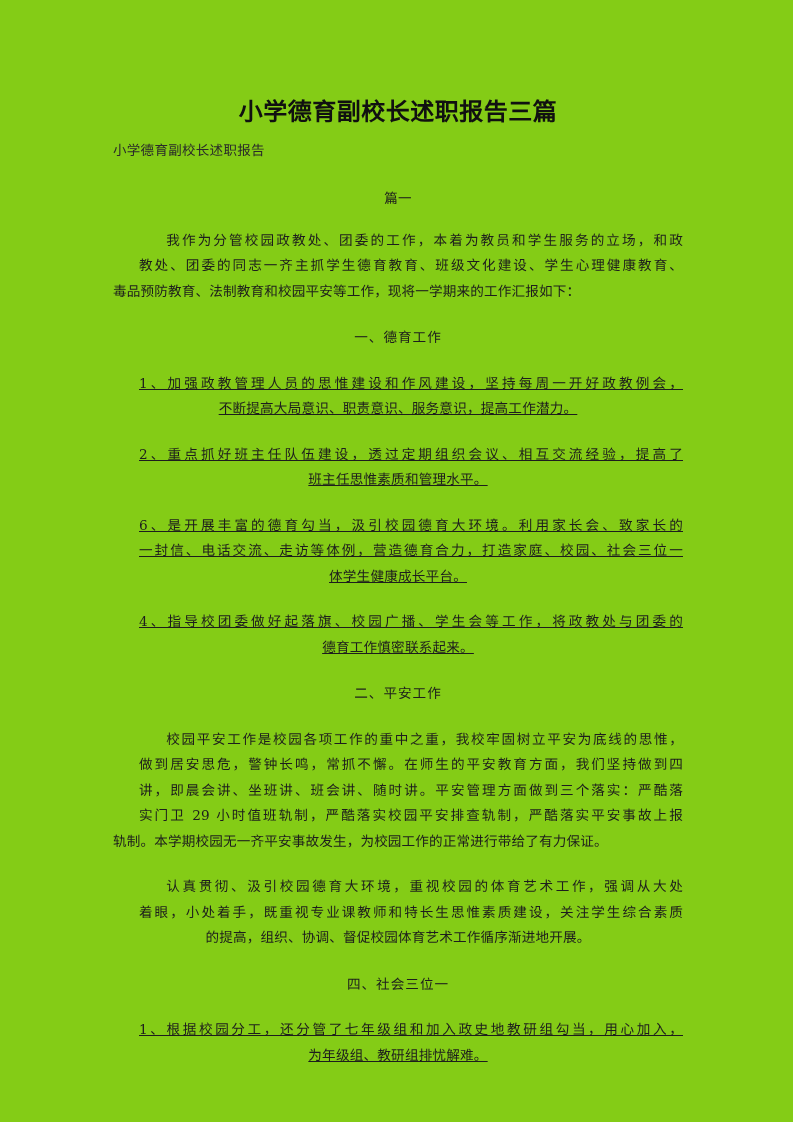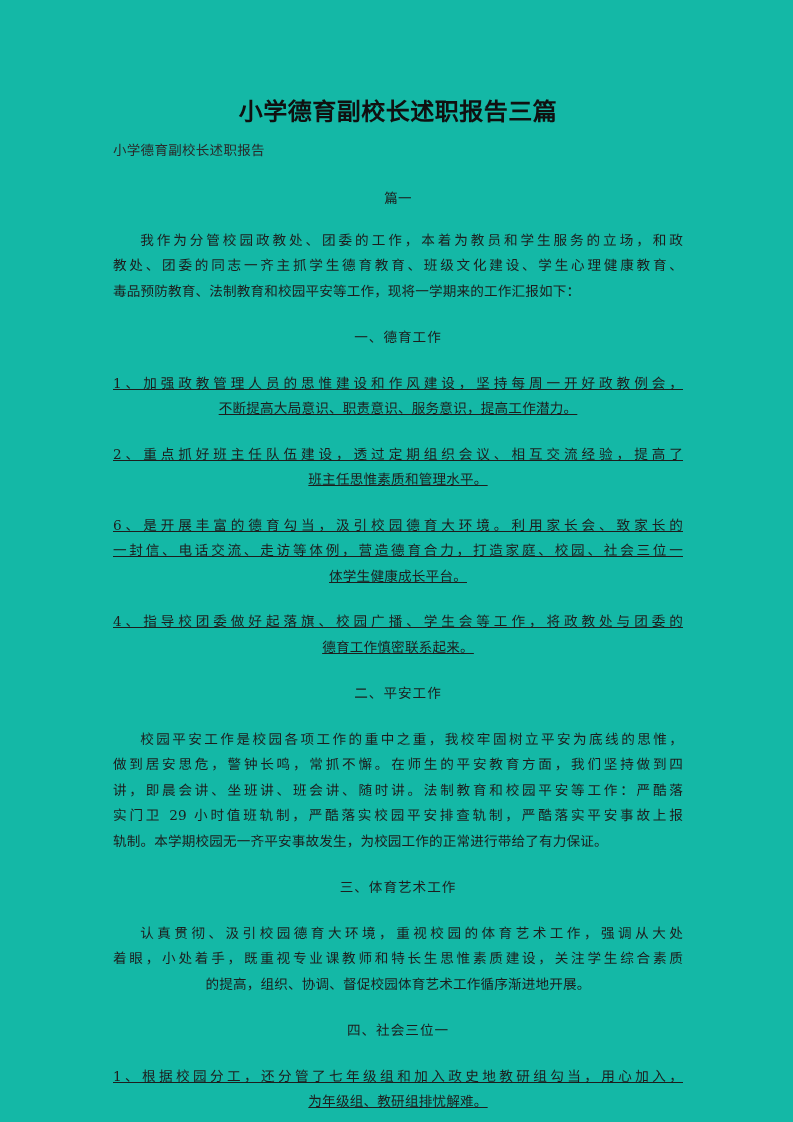--- a/index.html
+++ b/index.html
@@ -14,21 +14,21 @@
     overflow: hidden;
     font-family: "DejaVu Serif", "Liberation Serif", serif;
     color: #1a1a1a;
     -webkit-font-smoothing: antialiased;
   }
   .page {
     position: relative;
     width: 793px;
     height: 1122px;
     box-sizing: border-box;
-    background: #14b8a6;
+    background: #84cc16;
   }
   .content {
     position: absolute;
     left: 113px;
     top: 0;
     width: 570px;
   }
   
   .doc-title {
     margin: 0;
@@ -89,20 +89,21 @@
     text-justify: inter-ideograph;
     text-indent: 0;
   }
   .line {
     display: block;
   }
   .line.just {
     text-align: justify;
     text-justify: inter-ideograph;
     text-align-last: justify;
+    margin-left: 26px;
   }
   .line.ctr {
     text-align: center;
   }
   .line.first {
     text-indent: 2em;
   }
   .line.plain {
     text-align: left;
   }
@@ -144,26 +145,25 @@
     <p class="block list-item">
       <span class="line just">4、指导校团委做好起落旗、校园广播、学生会等工作，将政教处与团委的</span>
       <span class="line ctr">德育工作慎密联系起来。</span>
     </p>
 
     <p class="block heading-center">二、平安工作</p>
 
     <p class="block jblock-noindent">
       <span class="line just first">校园平安工作是校园各项工作的重中之重，我校牢固树立平安为底线的思惟，</span>
       <span class="line just">做到居安思危，警钟长鸣，常抓不懈。在师生的平安教育方面，我们坚持做到四</span>
-      <span class="line just">讲，即晨会讲、坐班讲、班会讲、随时讲。法制教育和校园平安等工作：严酷落</span>
+      <span class="line just">讲，即晨会讲、坐班讲、班会讲、随时讲。平安管理方面做到三个落实：严酷落</span>
       <span class="line just">实门卫 29 小时值班轨制，严酷落实校园平安排查轨制，严酷落实平安事故上报</span>
       <span class="line plain">轨制。本学期校园无一齐平安事故发生，为校园工作的正常进行带给了有力保证。</span>
     </p>
 
-    <p class="block heading-center">三、体育艺术工作</p>
 
     <p class="block jblock-noindent">
       <span class="line just first">认真贯彻、汲引校园德育大环境，重视校园的体育艺术工作，强调从大处</span>
       <span class="line just">着眼，小处着手，既重视专业课教师和特长生思惟素质建设，关注学生综合素质</span>
       <span class="line ctr">的提高，组织、协调、督促校园体育艺术工作循序渐进地开展。</span>
     </p>
 
     <p class="block heading-center">四、社会三位一</p>
 
     <p class="block list-item">

